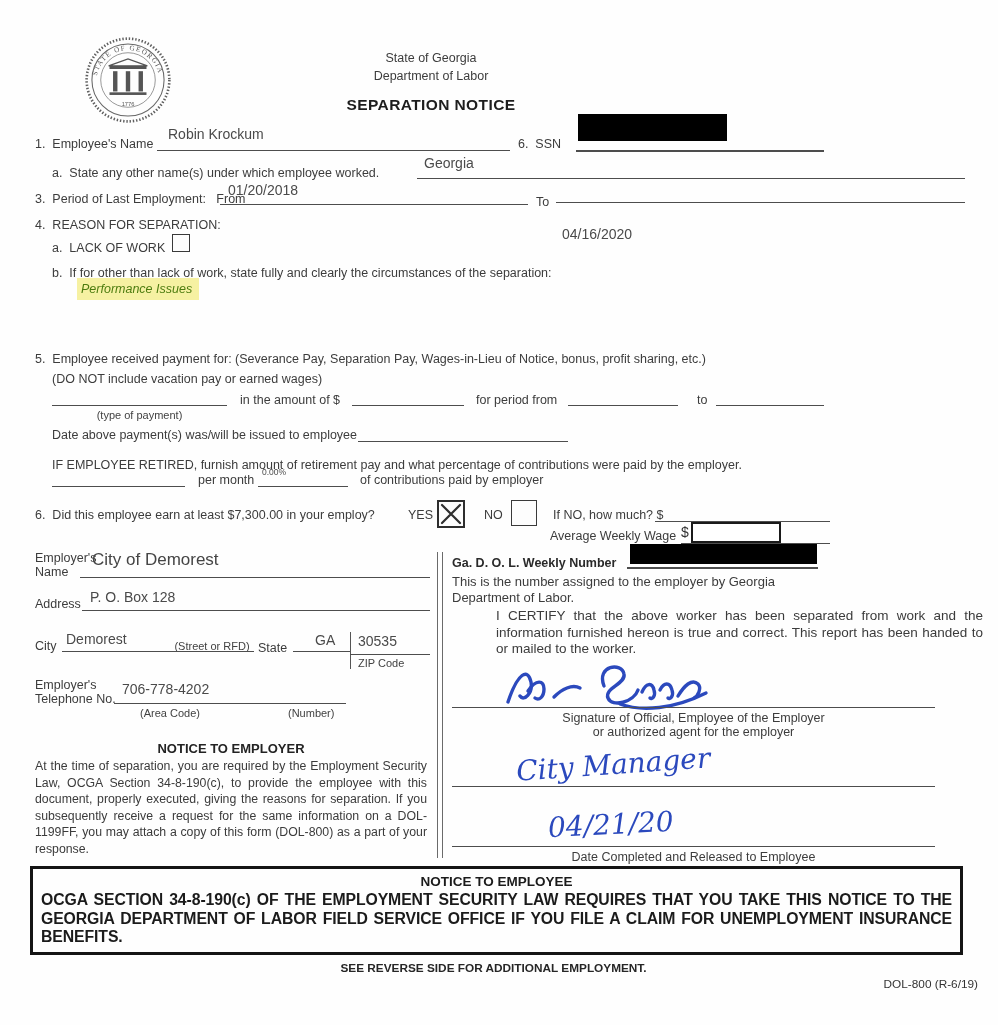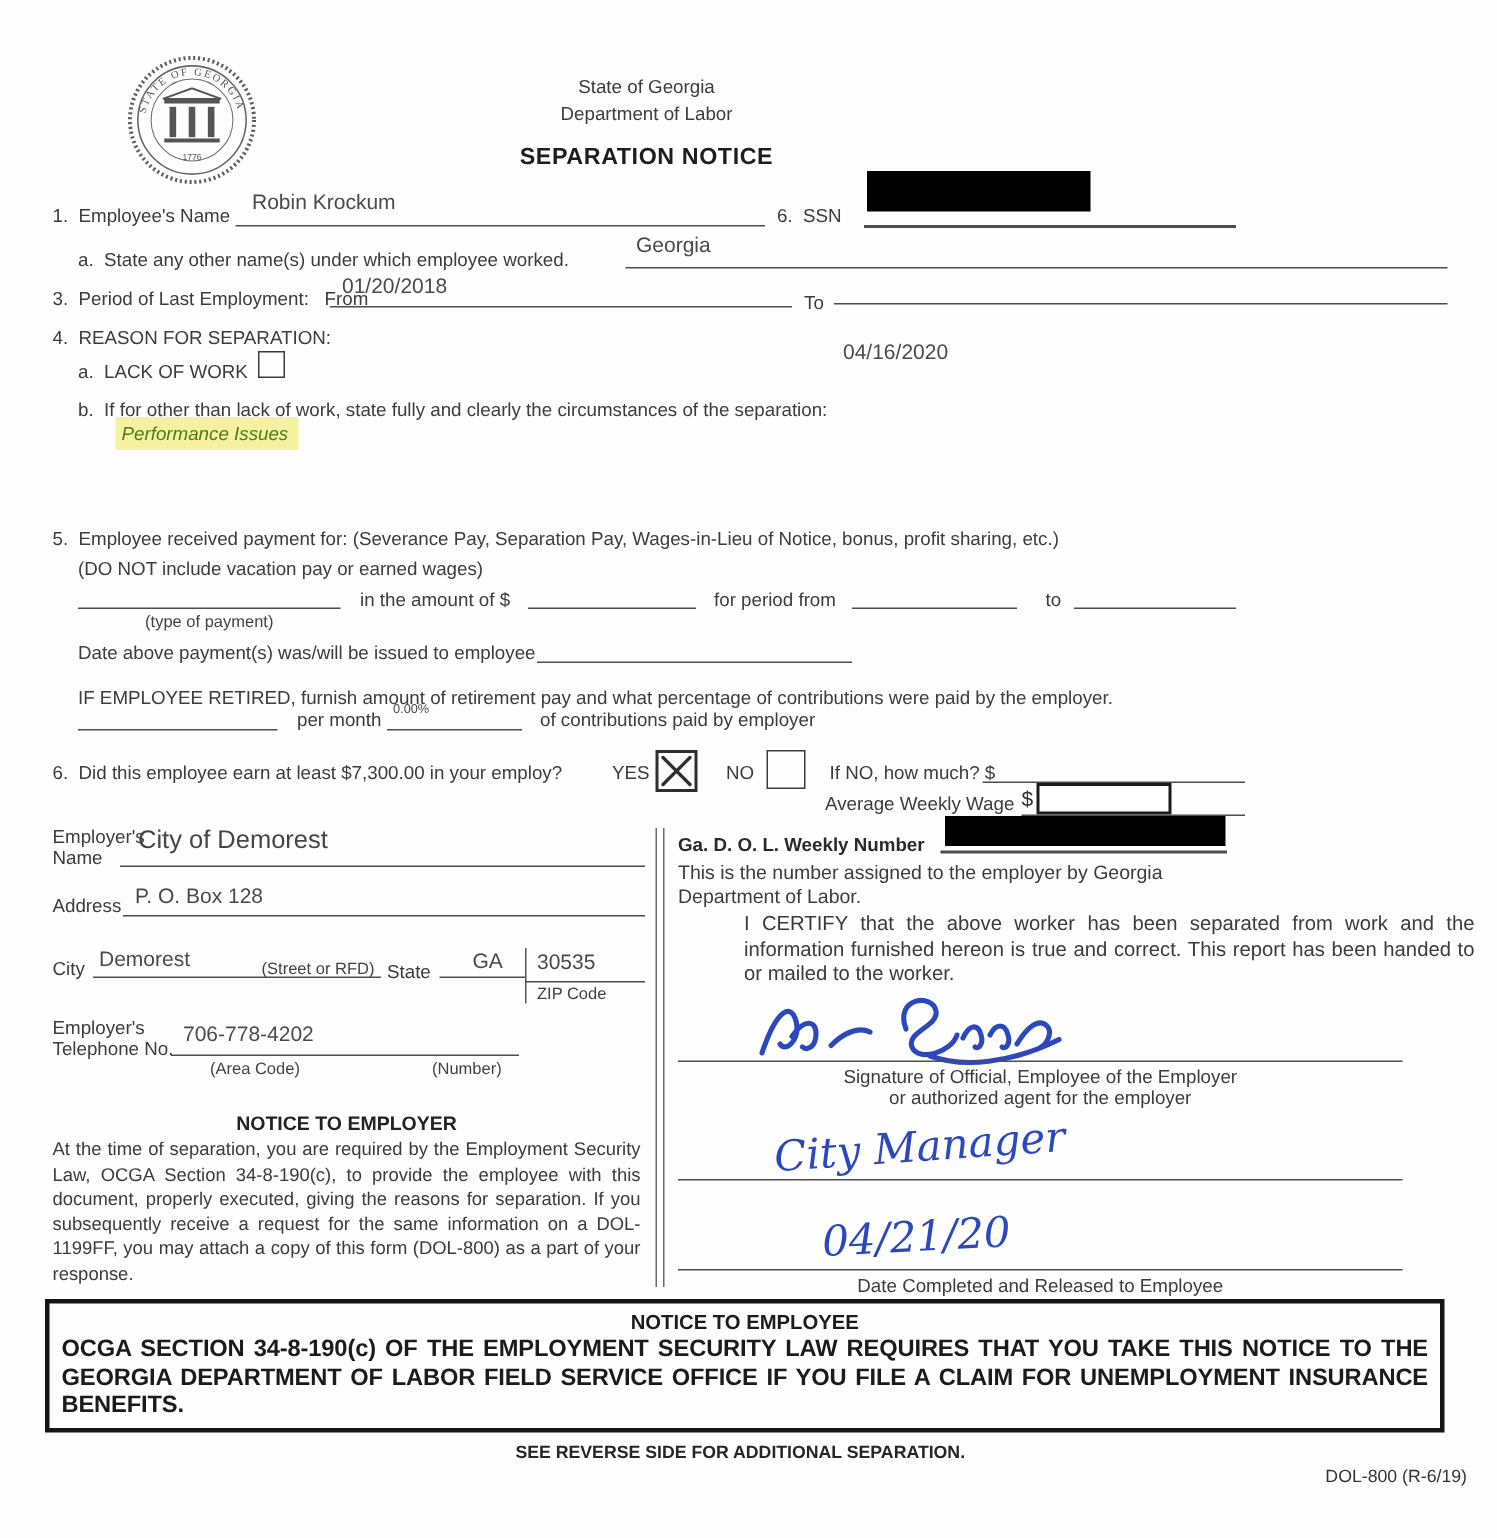--- a/index.html
+++ b/index.html
@@ -176,16 +176,16 @@
 
   <div class="a ink" style="left:548px;top:808px;font-size:28px;transform:rotate(-3deg);">04/21/20</div>
   <div class="a ln" style="left:452px;top:846px;width:483px;"></div>
   <div class="a lb ctr" style="left:452px;top:850px;width:483px;white-space:normal;">Date Completed and Released to Employee</div>
 
   <div class="a noticebox" style="left:30px;top:866px;width:927px;height:83px;">
     <div class="ctr bigbold" style="font-size:13.5px;margin-top:5px;">NOTICE TO EMPLOYEE</div>
     <div class="j bigbold" style="font-size:15.8px;line-height:18.6px;margin:2px 8px 0 8px;letter-spacing:-0.1px;">OCGA SECTION 34-8-190(c) OF THE EMPLOYMENT SECURITY LAW REQUIRES THAT YOU TAKE THIS NOTICE TO THE GEORGIA DEPARTMENT OF LABOR FIELD SERVICE OFFICE IF YOU FILE A CLAIM FOR UNEMPLOYMENT INSURANCE BENEFITS.</div>
   </div>
 
-  <div class="a b ctr" style="left:30px;top:961px;width:927px;font-size:11.8px;color:#262626;">SEE REVERSE SIDE FOR ADDITIONAL SEPARATION.</div>
+  <div class="a b ctr" style="left:30px;top:961px;width:927px;font-size:11.8px;color:#262626;">SEE REVERSE SIDE FOR ADDITIONAL EMPLOYMENT.</div>
   <div class="a" style="left:820px;top:977px;width:158px;text-align:right;font-size:11.8px;color:#333;">DOL-800 (R-6/19)</div>
 
 </div>
 
 </body></html>

